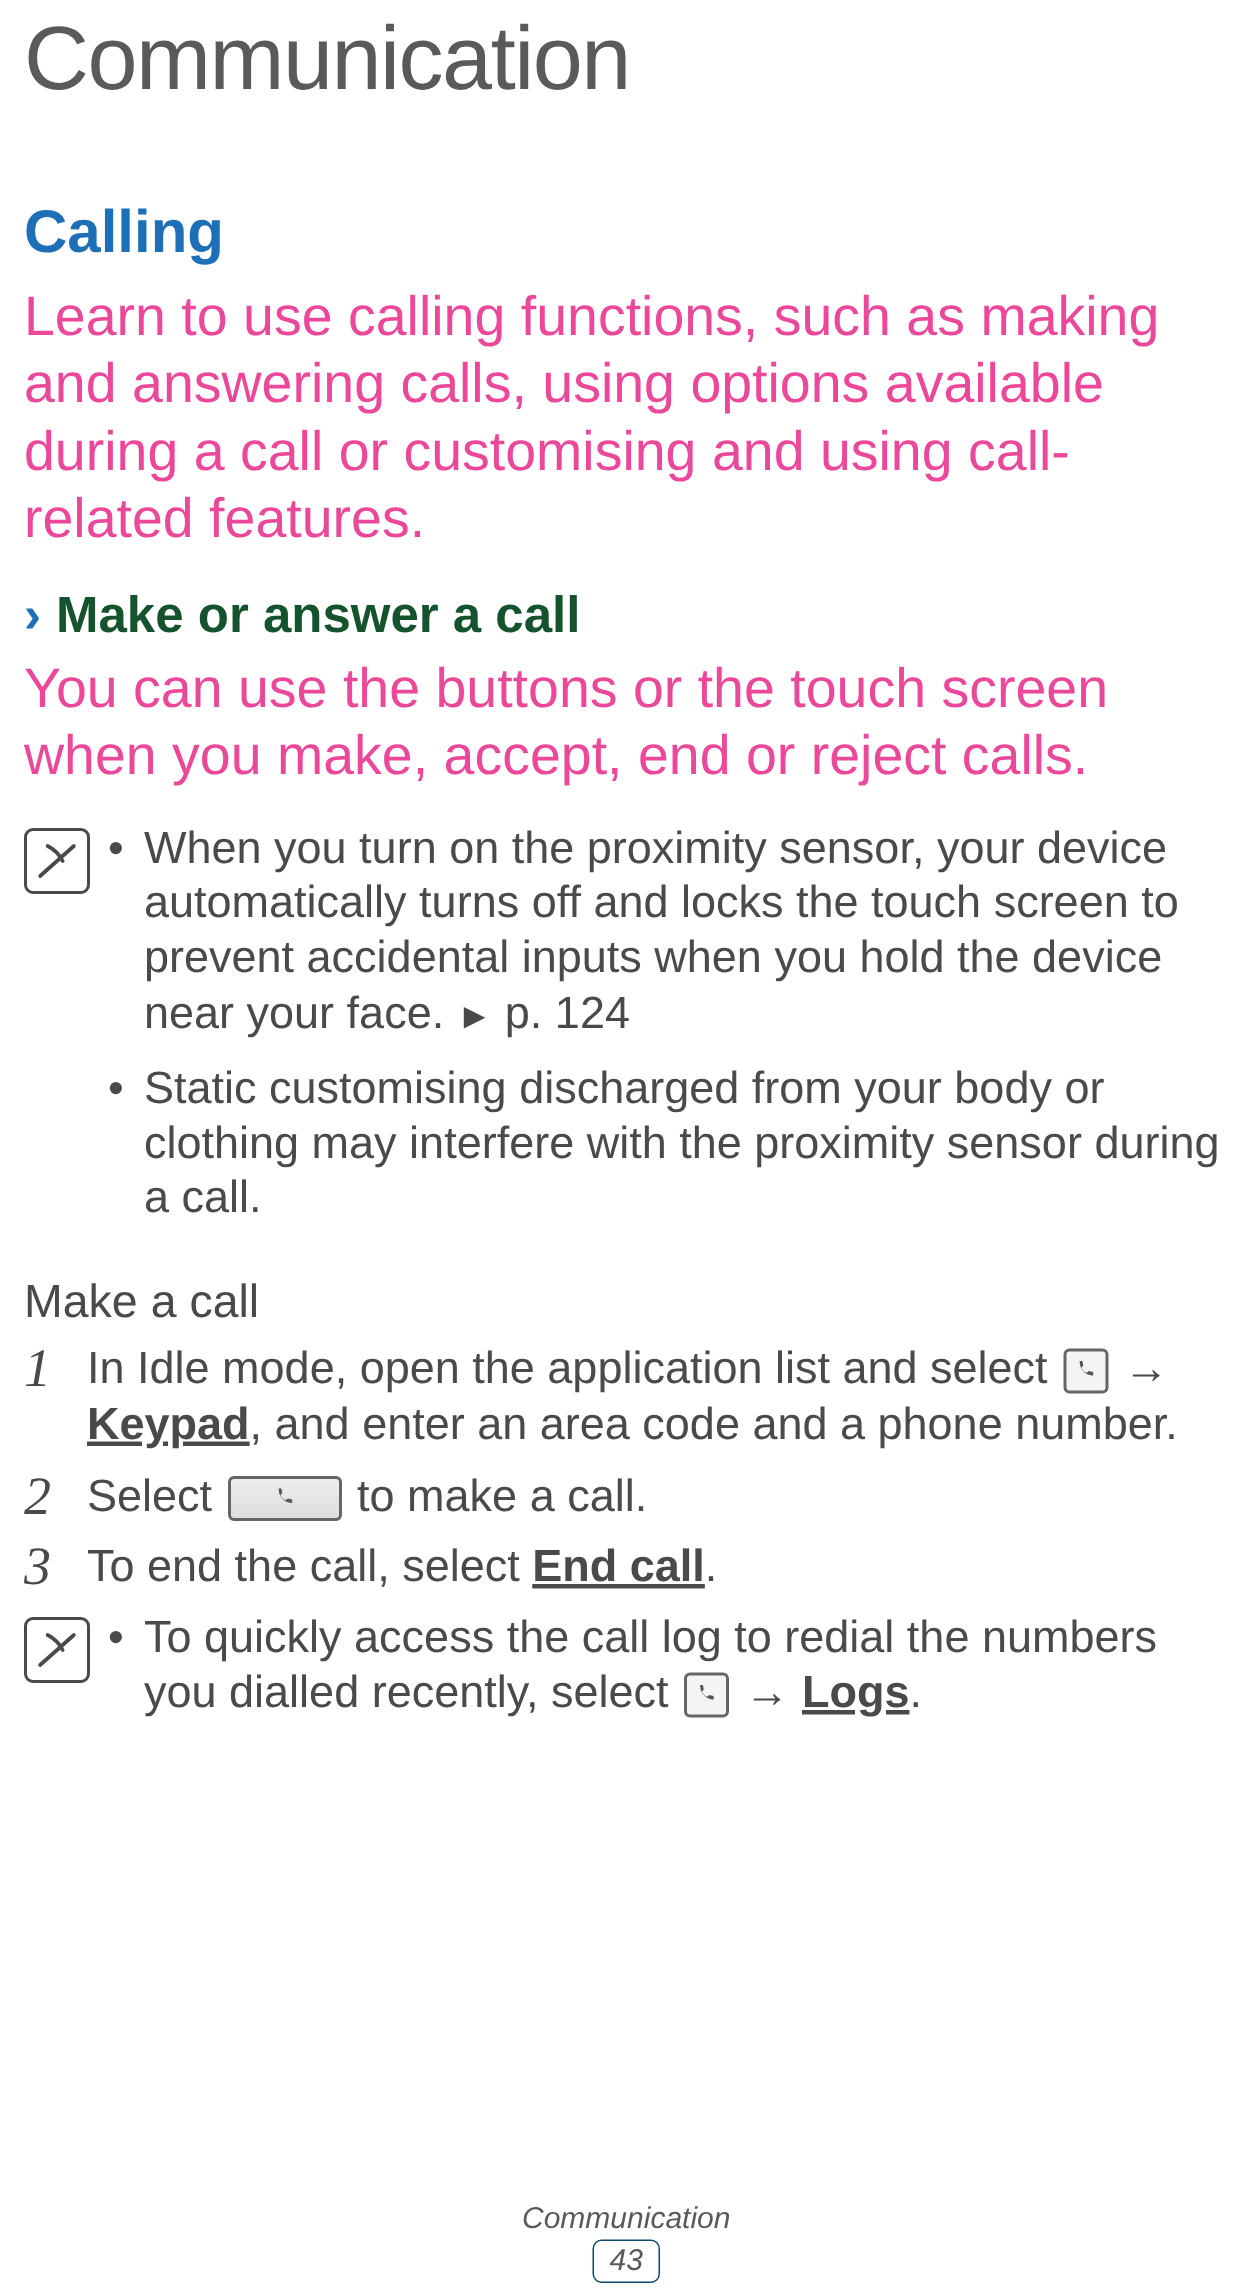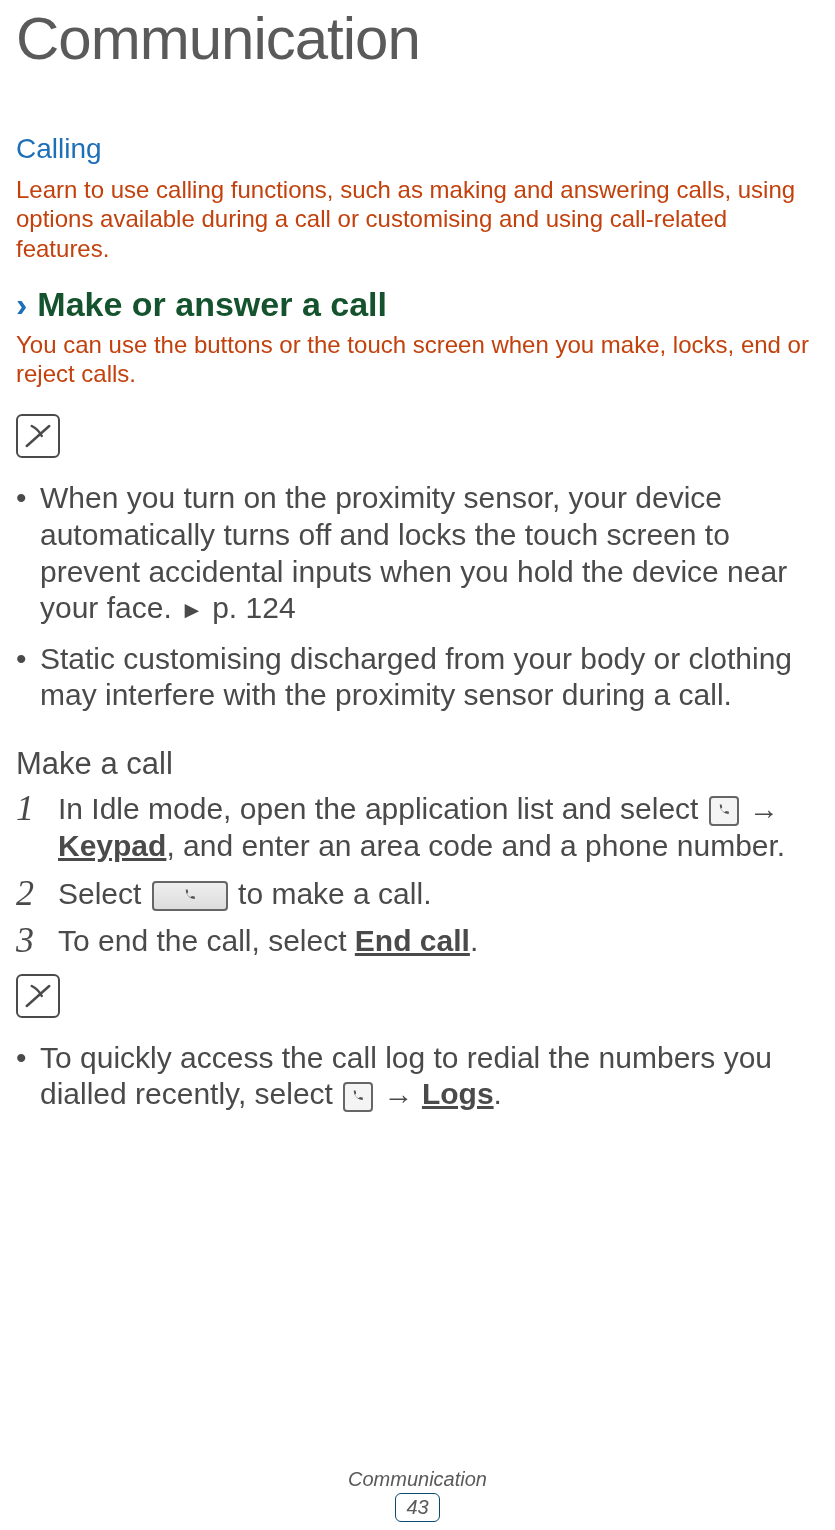--- a/index.html
+++ b/index.html
@@ -19,29 +19,29 @@
   }
   .chapter-title {
     font-size: 60px;
     font-weight: 400;
     color: #5a5a5a;
     letter-spacing: -1px;
     padding-top: 4px;
     margin-bottom: 60px;
   }
   .section-title {
-    font-size: 28px;
-    font-weight: 400;
+    font-size: 40px;
+    font-weight: 700;
     color: #1d6fb8;
     margin-bottom: 10px;
   }
   .body-text {
-    font-size: 24px;
+    font-size: 37px;
     line-height: 1.22;
-    color: #c2410c;
+    color: #ec4899;
     margin-bottom: 22px;
   }
   .sub-heading {
     display: flex;
     align-items: baseline;
     gap: 10px;
     margin-top: 10px;
     margin-bottom: 6px;
   }
   .sub-chevron {
@@ -50,24 +50,23 @@
     color: #1d6fb8;
   }
   .sub-heading-text {
     font-size: 34px;
     font-weight: 700;
     color: #14532d;
   }
   .note-block {
     display: flex;
     align-items: flex-start;
-    gap: 22px;
+    gap: 12px;
     margin-top: 6px;
     margin-bottom: 18px;
-    flex-direction: column;
   }
   .note-icon {
     flex: 0 0 auto;
     width: 44px;
     height: 44px;
     border: 2px solid #4a4a4a;
     border-radius: 6px;
     display: flex;
     align-items: center;
     justify-content: center;
@@ -183,21 +182,21 @@
 
   <h2 class="section-title">Calling</h2>
 
   <p class="body-text">Learn to use calling functions, such as making and answering calls, using options available during a call or customising and using call-related features.</p>
 
   <div class="sub-heading">
     <span class="sub-chevron">›</span>
     <span class="sub-heading-text">Make or answer a call</span>
   </div>
 
-  <p class="body-text">You can use the buttons or the touch screen when you make, locks, end or reject calls.</p>
+  <p class="body-text">You can use the buttons or the touch screen when you make, accept, end or reject calls.</p>
 
   <div class="note-block">
     <div class="note-icon">
       <svg viewBox="0 0 24 24" width="30" height="30" fill="none" stroke="#4a4a4a" stroke-width="2" stroke-linecap="round" stroke-linejoin="round">
         <path d="M3 20 L21 4"></path>
         <path d="M7 4 C11 6 13 8 15 12"></path>
       </svg>
     </div>
     <ul class="note-list">
       <li>

